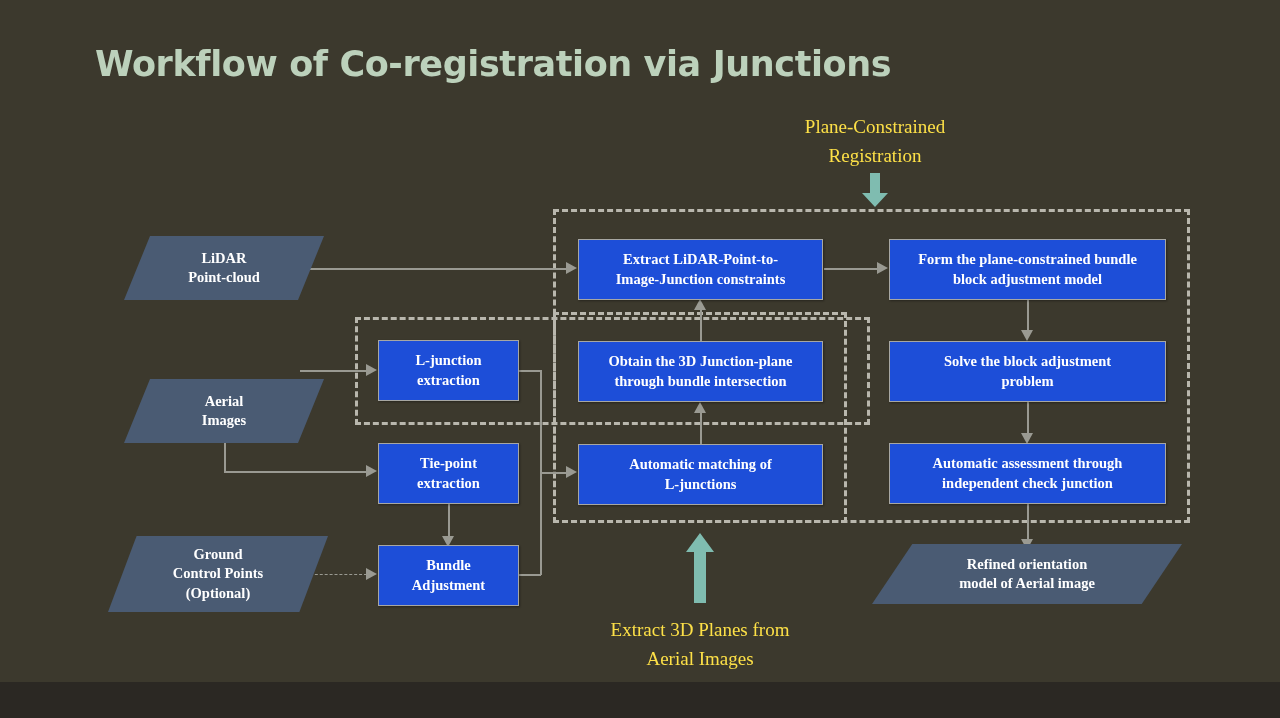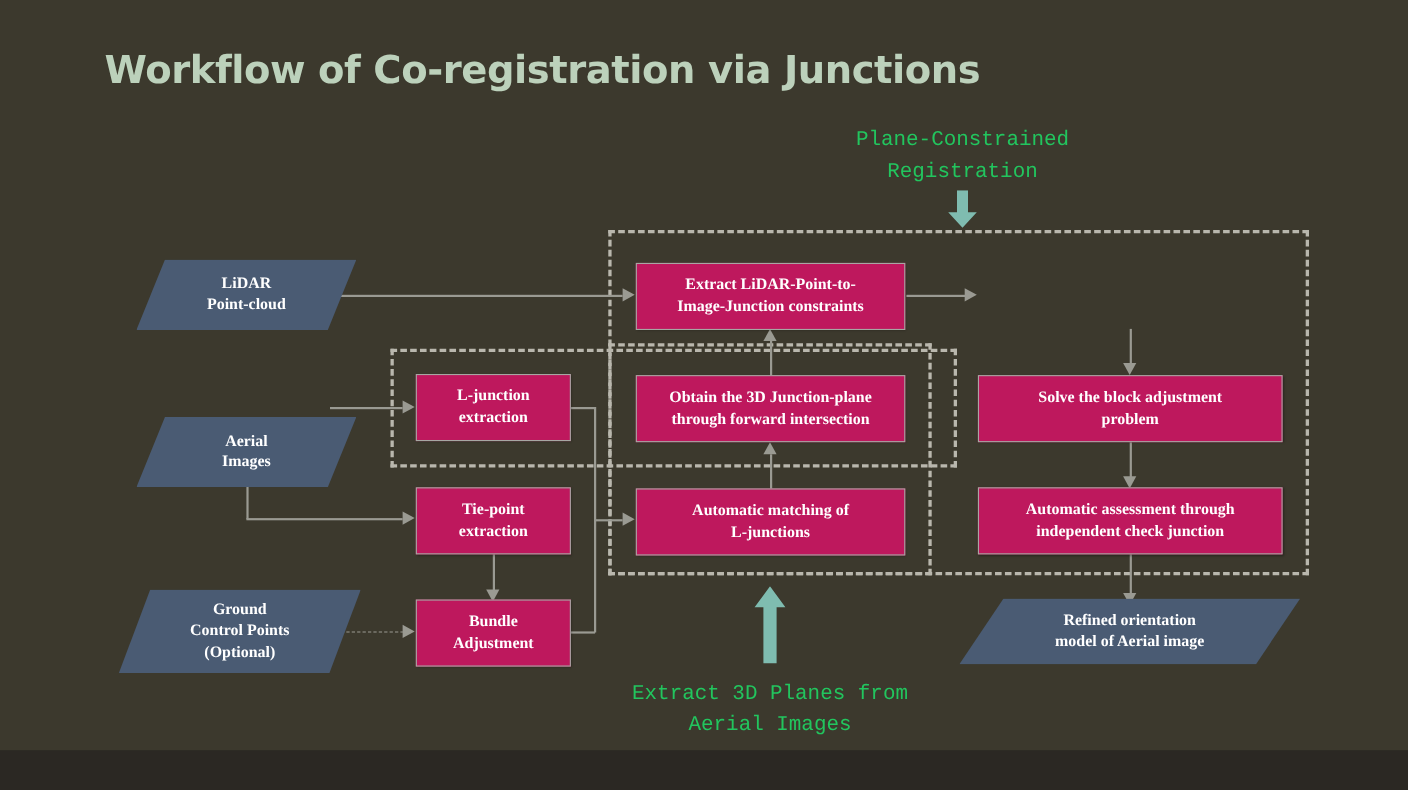--- a/index.html
+++ b/index.html
@@ -31,21 +31,21 @@
     font-weight: bold;
     font-size: 35px;
     letter-spacing: -0.4px;
     color: #bcd1bb;
     white-space: nowrap;
   }
 
   
   .box {
     position: absolute;
-    background: #be185d;
+    background: #1d4ed8;
     border: 1px solid #a7a7a3;
     box-sizing: border-box;
     display: flex;
     align-items: center;
     justify-content: center;
     text-align: center;
     color: #ffffff;
     font-weight: bold;
     font-size: 14.5px;
     line-height: 1.32;
@@ -105,24 +105,24 @@
   }
   .ar-up {
     border-left: 6px solid transparent;
     border-right: 6px solid transparent;
     border-bottom: 11px solid #9a9a92;
   }
 
   
   .annot {
     position: absolute;
-    font-family: Liberation Mono, monospace;
+    font-family: Liberation Serif, serif;
     font-size: 19px;
     line-height: 1.5;
-    color: #22c55e;
+    color: #fde047;
     text-align: center;
     white-space: pre-line;
   }
   .tealarrow { position: absolute; }
 </style>
 </head>
 <body>
 
 <div id="stage">
 
@@ -226,28 +226,32 @@
 Adjustment</span>
   </div>
 
   <div class="box" style="left:578px; top:239px; width:245px; height:61px;">
     <span style="white-space:pre-line;">Extract LiDAR-Point-to-
 Image-Junction constraints</span>
   </div>
 
   <div class="box" style="left:578px; top:341px; width:245px; height:61px;">
     <span style="white-space:pre-line;">Obtain the 3D Junction-plane
-through forward intersection</span>
+through bundle intersection</span>
   </div>
 
   <div class="box" style="left:578px; top:444px; width:245px; height:61px;">
     <span style="white-space:pre-line;">Automatic matching of
 L-junctions</span>
   </div>
 
+  <div class="box" style="left:889px; top:239px; width:277px; height:61px;">
+    <span style="white-space:pre-line;">Form the plane-constrained bundle
+block adjustment model</span>
+  </div>
 
   <div class="box" style="left:889px; top:341px; width:277px; height:61px;">
     <span style="white-space:pre-line;">Solve the block adjustment
 problem</span>
   </div>
 
   <div class="box" style="left:889px; top:443px; width:277px; height:61px;">
     <span style="white-space:pre-line;">Automatic assessment through
 independent check junction</span>
   </div>

